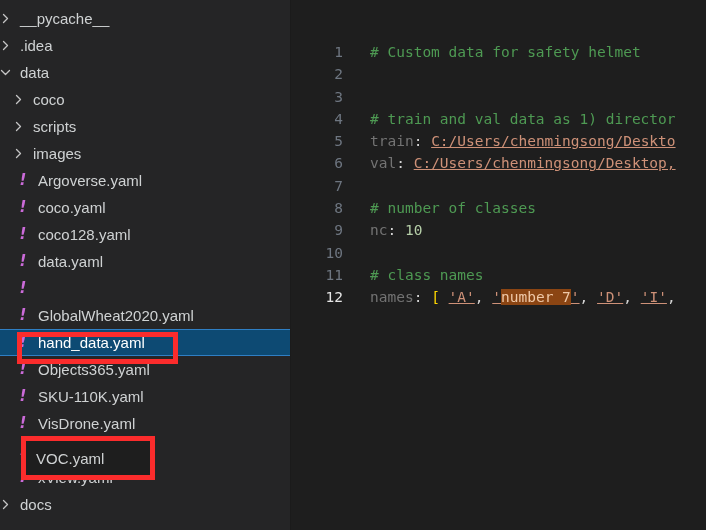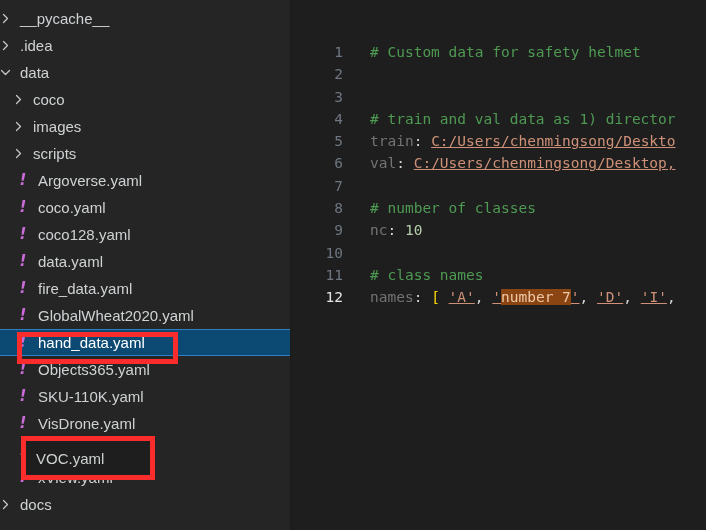--- a/index.html
+++ b/index.html
@@ -207,49 +207,48 @@
             </svg>
           </span>
           <span class="lbl">coco</span>
         </div>
         <div class="tree-row indent-1 folder">
           <span class="chev">
             <svg width="11" height="11" viewBox="0 0 11 11">
               <path d="M3.5 1.5 L7.5 5.5 L3.5 9.5" fill="none" stroke="#c5c5c5" stroke-width="1.3" stroke-linecap="round" stroke-linejoin="round"></path>
             </svg>
           </span>
+          <span class="lbl">scripts</span>
+        </div>
+        <div class="tree-row indent-1 folder">
+          <span class="chev">
+            <svg width="11" height="11" viewBox="0 0 11 11">
+              <path d="M3.5 1.5 L7.5 5.5 L3.5 9.5" fill="none" stroke="#c5c5c5" stroke-width="1.3" stroke-linecap="round" stroke-linejoin="round"></path>
+            </svg>
+          </span>
           <span class="lbl">images</span>
         </div>
-        <div class="tree-row indent-1 folder">
-          <span class="chev">
-            <svg width="11" height="11" viewBox="0 0 11 11">
-              <path d="M3.5 1.5 L7.5 5.5 L3.5 9.5" fill="none" stroke="#c5c5c5" stroke-width="1.3" stroke-linecap="round" stroke-linejoin="round"></path>
-            </svg>
-          </span>
-          <span class="lbl">scripts</span>
-        </div>
         <div class="tree-row indent-1">
           <span class="yicon">!</span>
           <span class="lbl">Argoverse.yaml</span>
         </div>
         <div class="tree-row indent-1">
           <span class="yicon">!</span>
           <span class="lbl">coco.yaml</span>
         </div>
         <div class="tree-row indent-1">
           <span class="yicon">!</span>
           <span class="lbl">coco128.yaml</span>
         </div>
         <div class="tree-row indent-1">
           <span class="yicon">!</span>
           <span class="lbl">data.yaml</span>
         </div>
         <div class="tree-row indent-1">
           <span class="yicon">!</span>
-          <span class="lbl">fire_data.yaml</span>
         </div>
         <div class="tree-row indent-1">
           <span class="yicon">!</span>
           <span class="lbl">GlobalWheat2020.yaml</span>
         </div>
         <div class="tree-row indent-1 selected">
           <span class="yicon">!</span>
           <span class="lbl">hand_data.yaml</span>
         </div>
         <div class="tree-row indent-1">

